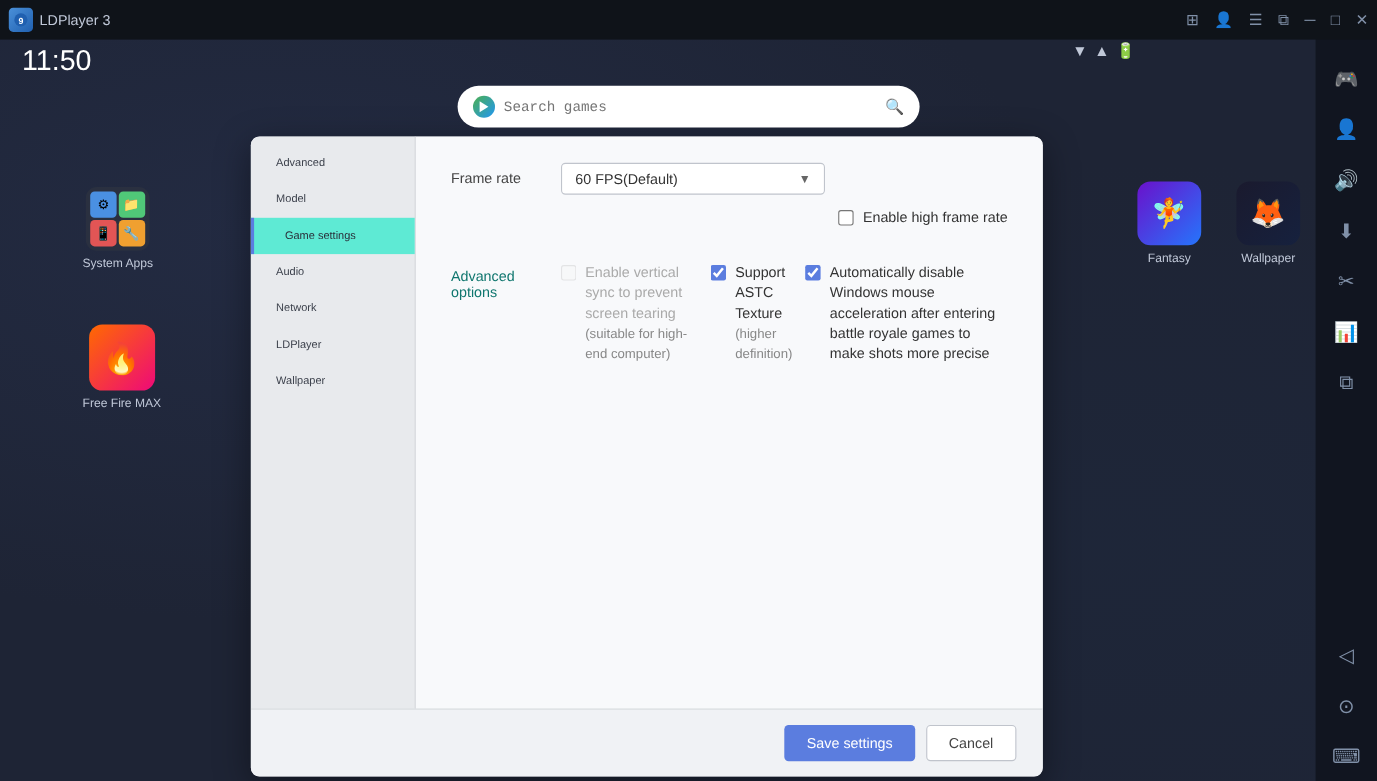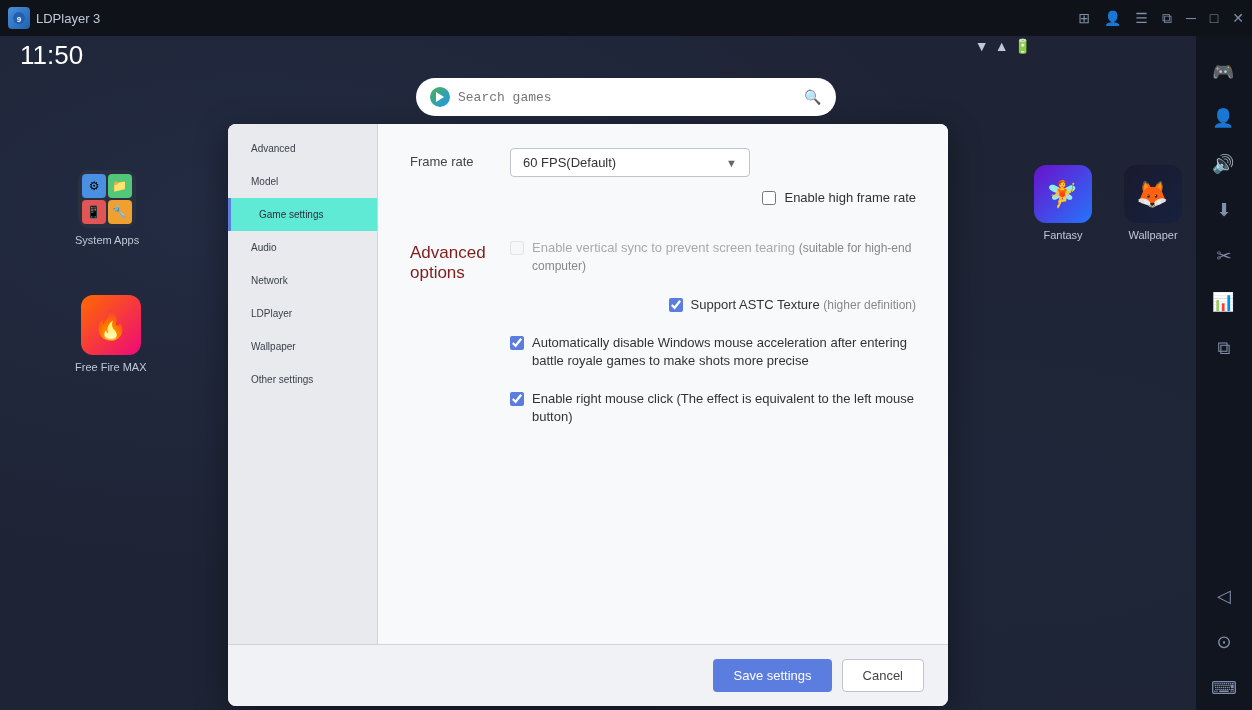--- a/index.html
+++ b/index.html
@@ -340,29 +340,29 @@
     }
 
     
     .section-row {
       display: flex;
       align-items: flex-start;
       margin-bottom: 12px;
     }
     .section-label {
       width: 100px;
-      font-size: 17px;
-      color: #7f1d1d;
+      font-size: 13px;
+      color: #0f766e;
       padding-top: 4px;
       flex-shrink: 0;
     }
     .section-controls {
       flex: 1;
       display: flex;
-      flex-direction: column;
+      flex-direction: row;
       gap: 12px;
     }
 
     
     .modal-footer {
       padding: 14px 24px;
       display: flex;
       justify-content: flex-end;
       gap: 10px;
       background: #f0f2f5;
@@ -504,21 +504,20 @@
   <div class="modal-body">
 
     <div class="modal-sidebar">
       <div class="nav-item">Advanced</div>
       <div class="nav-item">Model</div>
       <div class="nav-item active">Game settings</div>
       <div class="nav-item">Audio</div>
       <div class="nav-item">Network</div>
       <div class="nav-item">LDPlayer</div>
       <div class="nav-item">Wallpaper</div>
-      <div class="nav-item">Other settings</div>
     </div>
 
     <div class="modal-content">
 
       <div class="settings-row">
         <div class="settings-label">Frame rate</div>
         <div class="settings-controls">
           <div class="dropdown">
             <span>60 FPS(Default)</span>
             <span class="dropdown-arrow">▼</span>
@@ -550,24 +549,20 @@
               <span>Support ASTC Texture</span>
               <span class="sub-label">  (higher definition)</span>
             </label>
           </div>
 
           <div class="checkbox-row">
             <input type="checkbox" checked="" style="">
             <label class="checkbox-label">Automatically disable Windows mouse acceleration after entering battle royale games to make shots more precise</label>
           </div>
 
-          <div class="checkbox-row">
-            <input type="checkbox" checked="" style="">
-            <label class="checkbox-label">Enable right mouse click (The effect is equivalent to the left mouse button)</label>
-          </div>
 
         </div>
       </div>
     </div>
   </div>
 
   <div class="modal-footer">
     <button class="btn-save">Save settings</button>
     <button class="btn-cancel">Cancel</button>
   </div>

